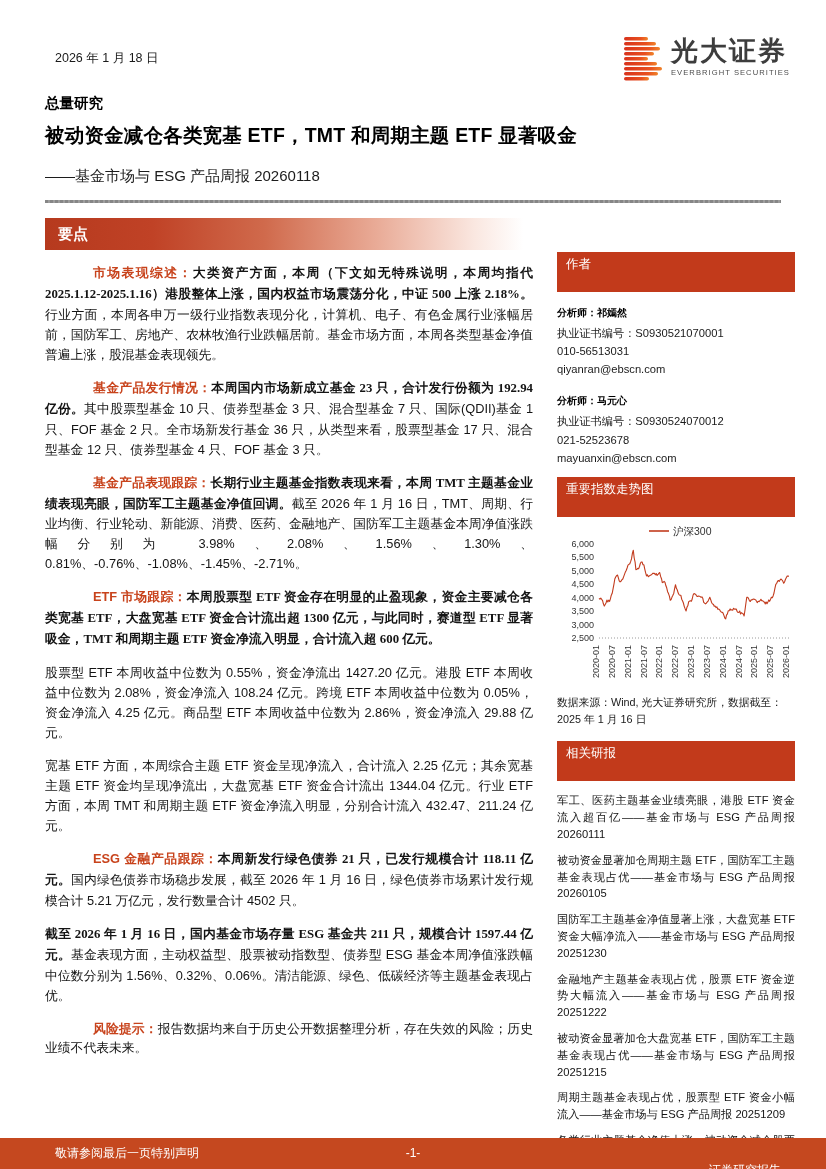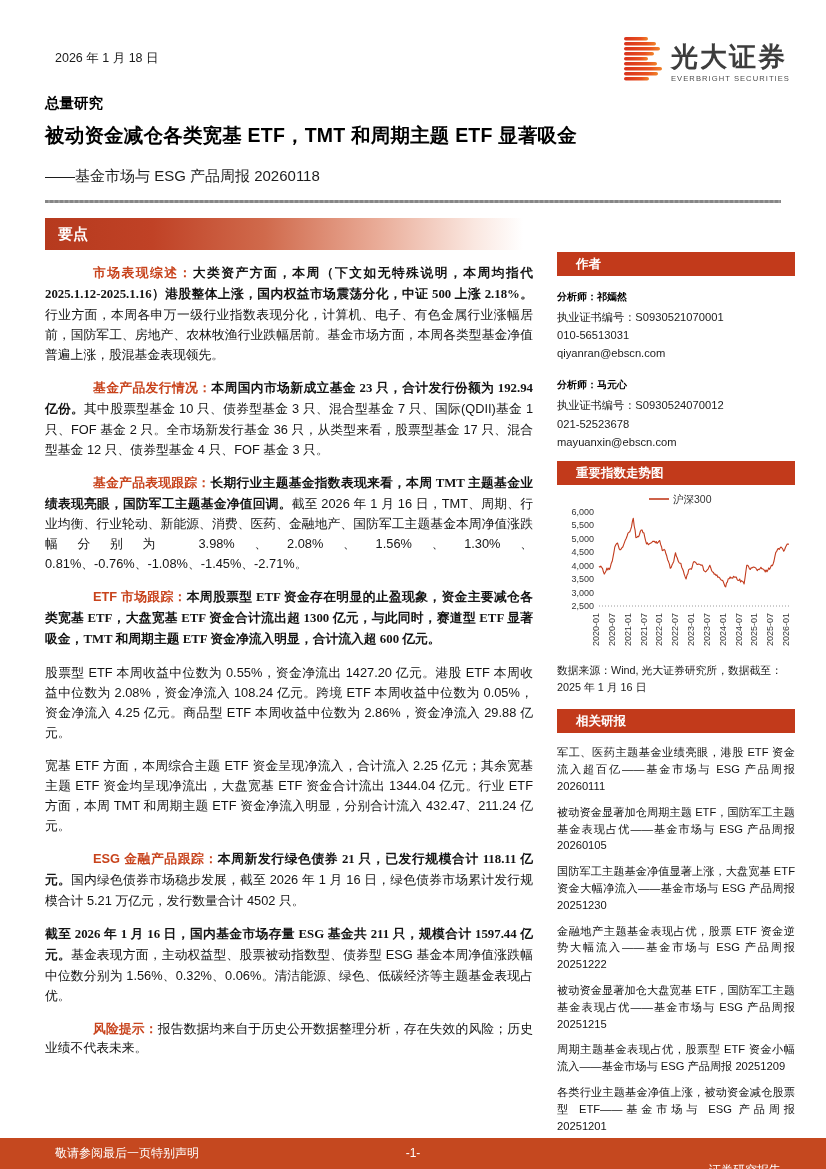--- a/index.html
+++ b/index.html
@@ -3,41 +3,41 @@
 <meta charset="utf-8">
 <style>
   * { margin:0; padding:0; box-sizing:border-box; }
   html,body { background:#fff; }
   .page {
     position:relative; width:826px; height:1169px; background:#ffffff;
     font-family:"Liberation Sans","DejaVu Sans",sans-serif; color:#111;
     overflow:hidden; margin:0 auto;
   }
   .report-date { position:absolute; left:55px; top:50px; font-size:12.5px; color:#1a1a1a; }
-  .logo-block { position:absolute; left:622px; top:36px; display:flex; align-items:flex-end; gap:7px; }
+  .logo-block { position:absolute; left:622px; top:36px; display:flex; align-items:flex-start; gap:7px; }
   .logo-mark { width:42px; height:47px; }
   .logo-text .cn { font-size:27px; font-weight:700; color:#3d3d3d; letter-spacing:2px; line-height:1.15; }
   .logo-text .en { font-size:7.6px; color:#4c4c4c; letter-spacing:1.05px; margin-top:1px; }
   .category { position:absolute; left:45px; top:94px; font-size:14.5px; font-weight:700; color:#000; }
   .doc-title { position:absolute; left:45px; top:122px; width:720px; font-size:19.5px; font-weight:700; color:#000; letter-spacing:0.2px; }
   .doc-subtitle { position:absolute; left:45px; top:167px; font-size:15px; color:#1c1c1c; }
   .divider { position:absolute; left:45px; top:200px; width:736px; height:3px;
     background:repeating-linear-gradient(90deg,#868686 0 3px,#9d9d9d 3px 5px); }
 
   .left-col { position:absolute; left:45px; top:218px; width:488px; }
   .kp-banner { height:32px; line-height:32px; padding-left:13px; color:#fff;
     font-weight:700; font-size:15px;
     background:linear-gradient(90deg,#b63a1e 0%,#c04226 22%,#d06a4c 45%,#e9ab97 68%,#fae7e0 88%,#ffffff 98%); }
   .kp-body p { margin-top:13px; font-size:12.8px; line-height:1.56; text-align:justify; color:#141414; }
   .kp-body .lead { color:#c8431c; font-weight:700;margin-left:48px; }
   .kp-body .b { font-weight:700;font-family:Liberation Serif, serif; }
 
   .right-col { position:absolute; left:557px; top:252px; width:238px; }
-  .side-banner { height:24px; line-height:24px; background:#c23a1b; color:#fff;
-    font-weight:700; font-size:12.5px; padding-left:19px; }
+  .side-banner { height:40px; line-height:24px; background:#c23a1b; color:#fff;
+    font-weight:400; font-size:12.5px; padding-left:9px; }
   .author-box { padding:6px 0 10px 0; }
   .analyst { margin-top:8px; }
   .analyst + .analyst { margin-top:16px; }
   .analyst-name { font-size:10px; font-weight:700; color:#000; margin-bottom:4px; }
   .analyst-line { font-size:11.2px; line-height:1.62; color:#1a1a1a; }
   a.analyst-line { display:block; color:#1a1a1a; text-decoration:none; }
 
   .chart-wrap { padding-top:5px; }
   .chart-source { font-size:10.8px; line-height:1.6; color:#1a1a1a; margin-top:3px; margin-bottom:13px; }
   .reports-box { padding-top:2px; }

